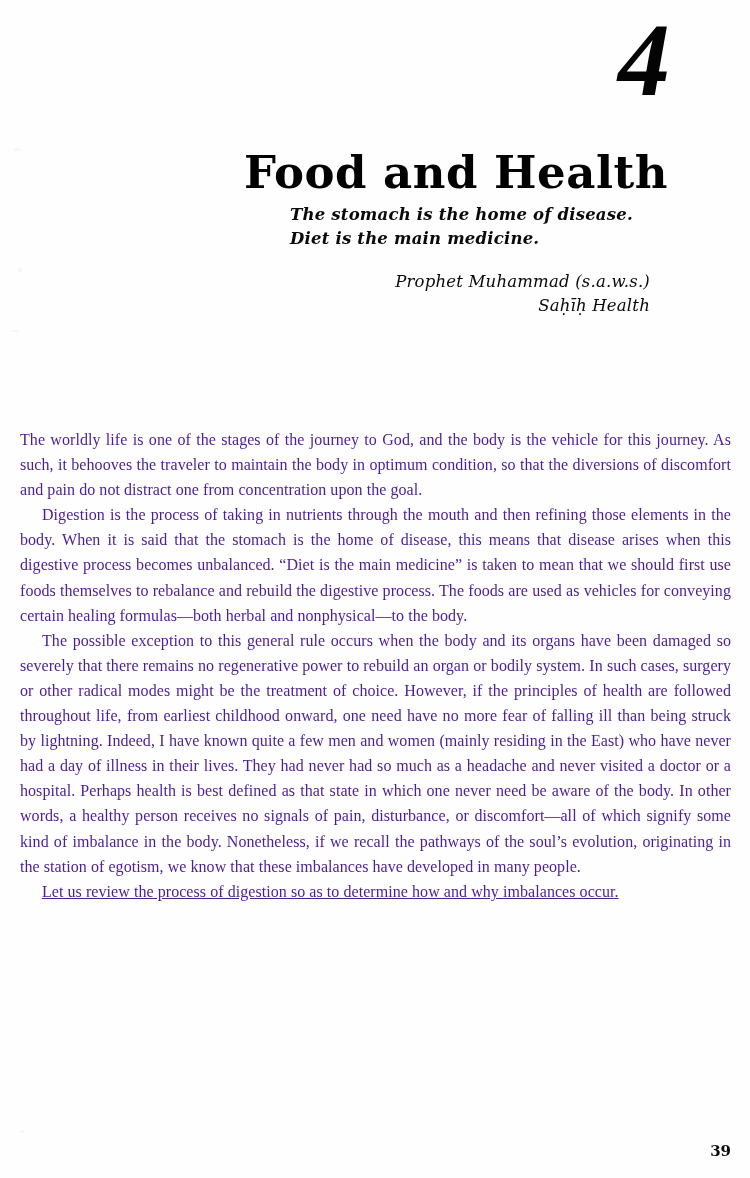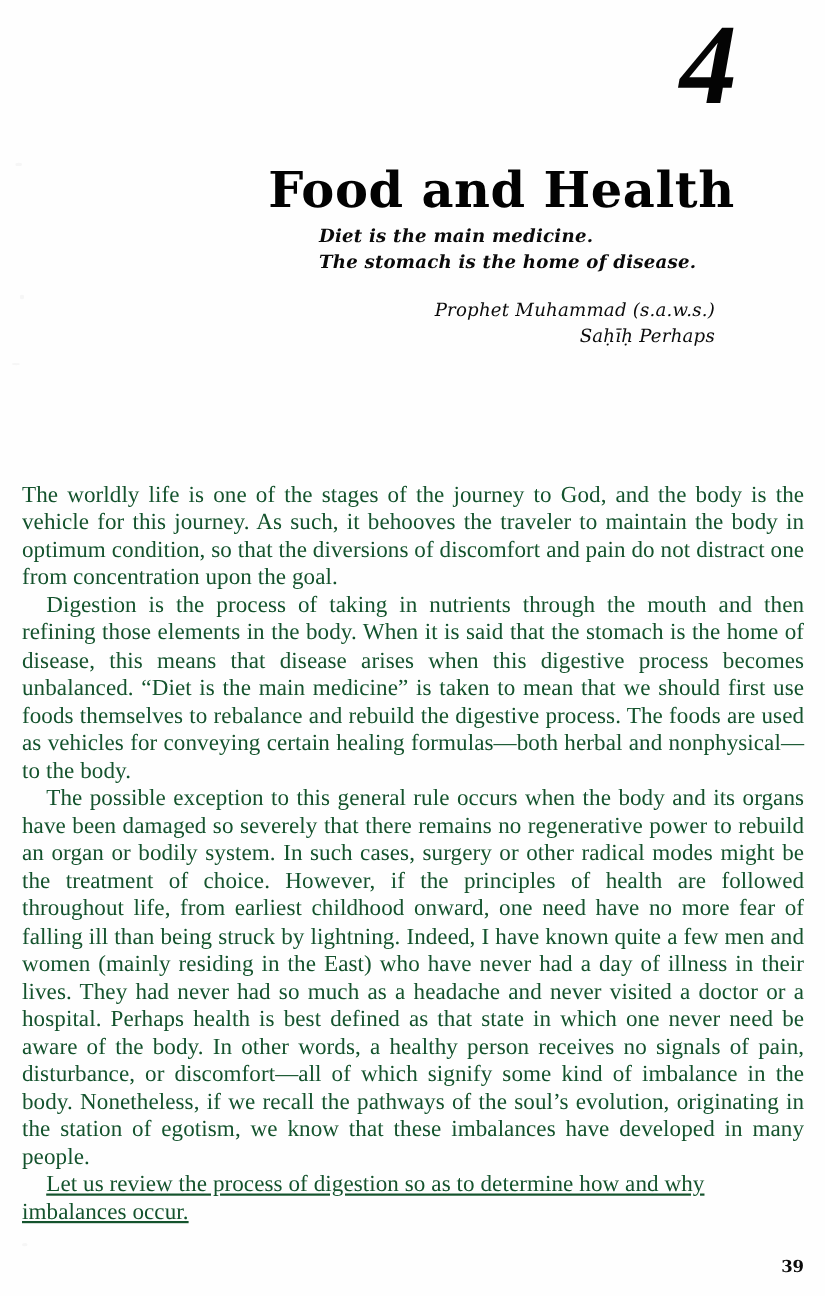--- a/index.html
+++ b/index.html
@@ -101,25 +101,24 @@
 
   
   #body-text {
     position: absolute;
     left: 20px;
     top: 427px;
     width: 711px;
     text-align: justify;
     text-justify: inter-word;
     font-family: "Liberation Serif", "DejaVu Serif", serif;
-    font-size: 21px;
+    font-size: 16px;
     line-height: 25.1px;
-    color: #14532d;
+    color: #4c1d95;
     letter-spacing: .06px;
-    margin-top: 10px;
   }
   #body-text p {
     margin: 0;
     text-indent: 0;
   }
   #body-text p.indented {
     text-indent: 22px;
   }
   #body-text p:last-child {
     text-align: left;
@@ -146,25 +145,25 @@
   <span class="scan-speckle sp1"></span>
   <span class="scan-speckle sp2"></span>
   <span class="scan-speckle sp3"></span>
   <span class="scan-speckle sp4"></span>
 
   <div id="chapter-number">4</div>
 
   <h1 id="chapter-title">Food and Health</h1>
 
   <div id="epigraph">
+    <div class="epigraph-line">The stomach is the home of disease.</div>
     <div class="epigraph-line">Diet is the main medicine.</div>
-    <div class="epigraph-line">The stomach is the home of disease.</div>
     <div id="epigraph-attribution">
       <div class="attribution-line">Prophet Muhammad (s.a.w.s.)</div>
-      <div class="attribution-line">Saḥīḥ Perhaps</div>
+      <div class="attribution-line">Saḥīḥ Health</div>
     </div>
   </div>
 
   <div id="body-text">
     <p>The worldly life is one of the stages of the journey to God, and the body is the vehicle for this journey. As such, it behooves the traveler to maintain the body in optimum condition, so that the diversions of discomfort and pain do not distract one from concentration upon the goal.</p>
     <p class="indented">Digestion is the process of taking in nutrients through the mouth and then refining those elements in the body. When it is said that the stomach is the home of disease, this means that disease arises when this digestive process becomes unbalanced. “Diet is the main medicine” is taken to mean that we should first use foods themselves to rebalance and rebuild the digestive process. The foods are used as vehicles for conveying certain healing formulas—both herbal and nonphysical—to the body.</p>
     <p class="indented">The possible exception to this general rule occurs when the body and its organs have been damaged so severely that there remains no regenerative power to rebuild an organ or bodily system. In such cases, surgery or other radical modes might be the treatment of choice. However, if the principles of health are followed throughout life, from earliest childhood onward, one need have no more fear of falling ill than being struck by lightning. Indeed, I have known quite a few men and women (mainly residing in the East) who have never had a day of illness in their lives. They had never had so much as a headache and never visited a doctor or a hospital. Perhaps health is best defined as that state in which one never need be aware of the body. In other words, a healthy person receives no signals of pain, disturbance, or discomfort—all of which signify some kind of imbalance in the body. Nonetheless, if we recall the pathways of the soul’s evolution, originating in the station of egotism, we know that these imbalances have developed in many people.</p>
     <p class="indented">Let us review the process of digestion so as to determine how and why imbalances occur.</p>
   </div>
 

